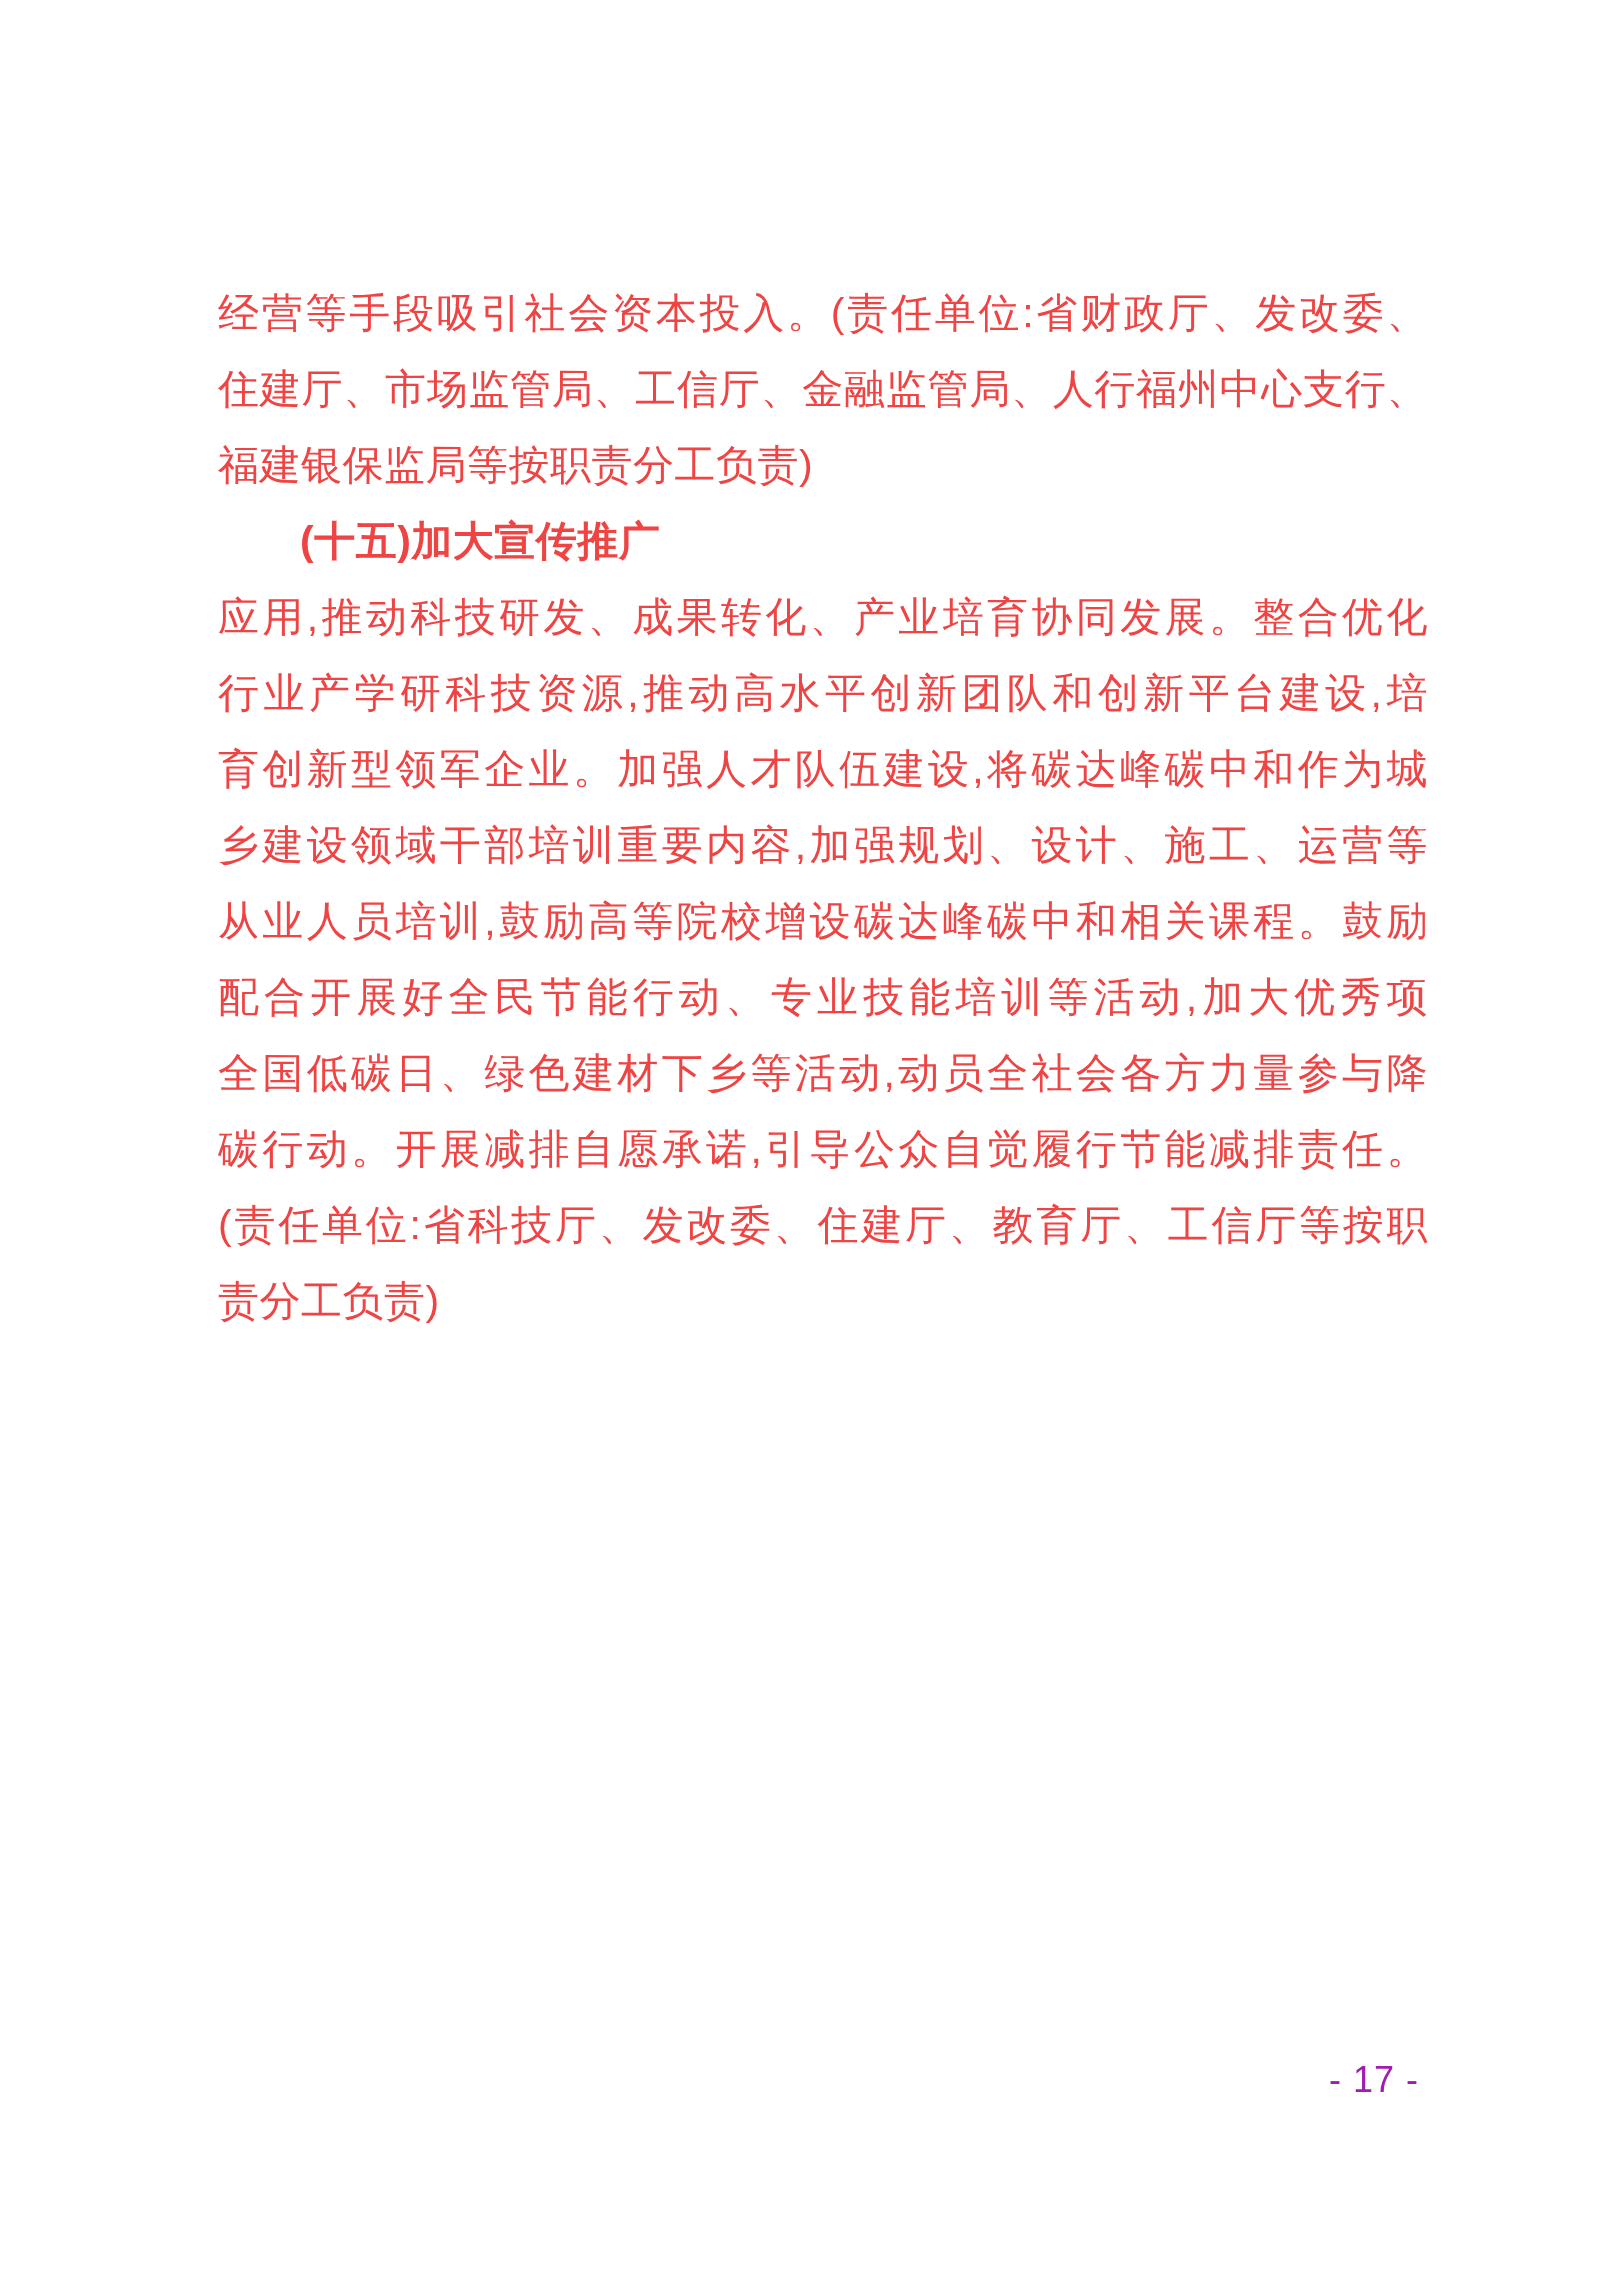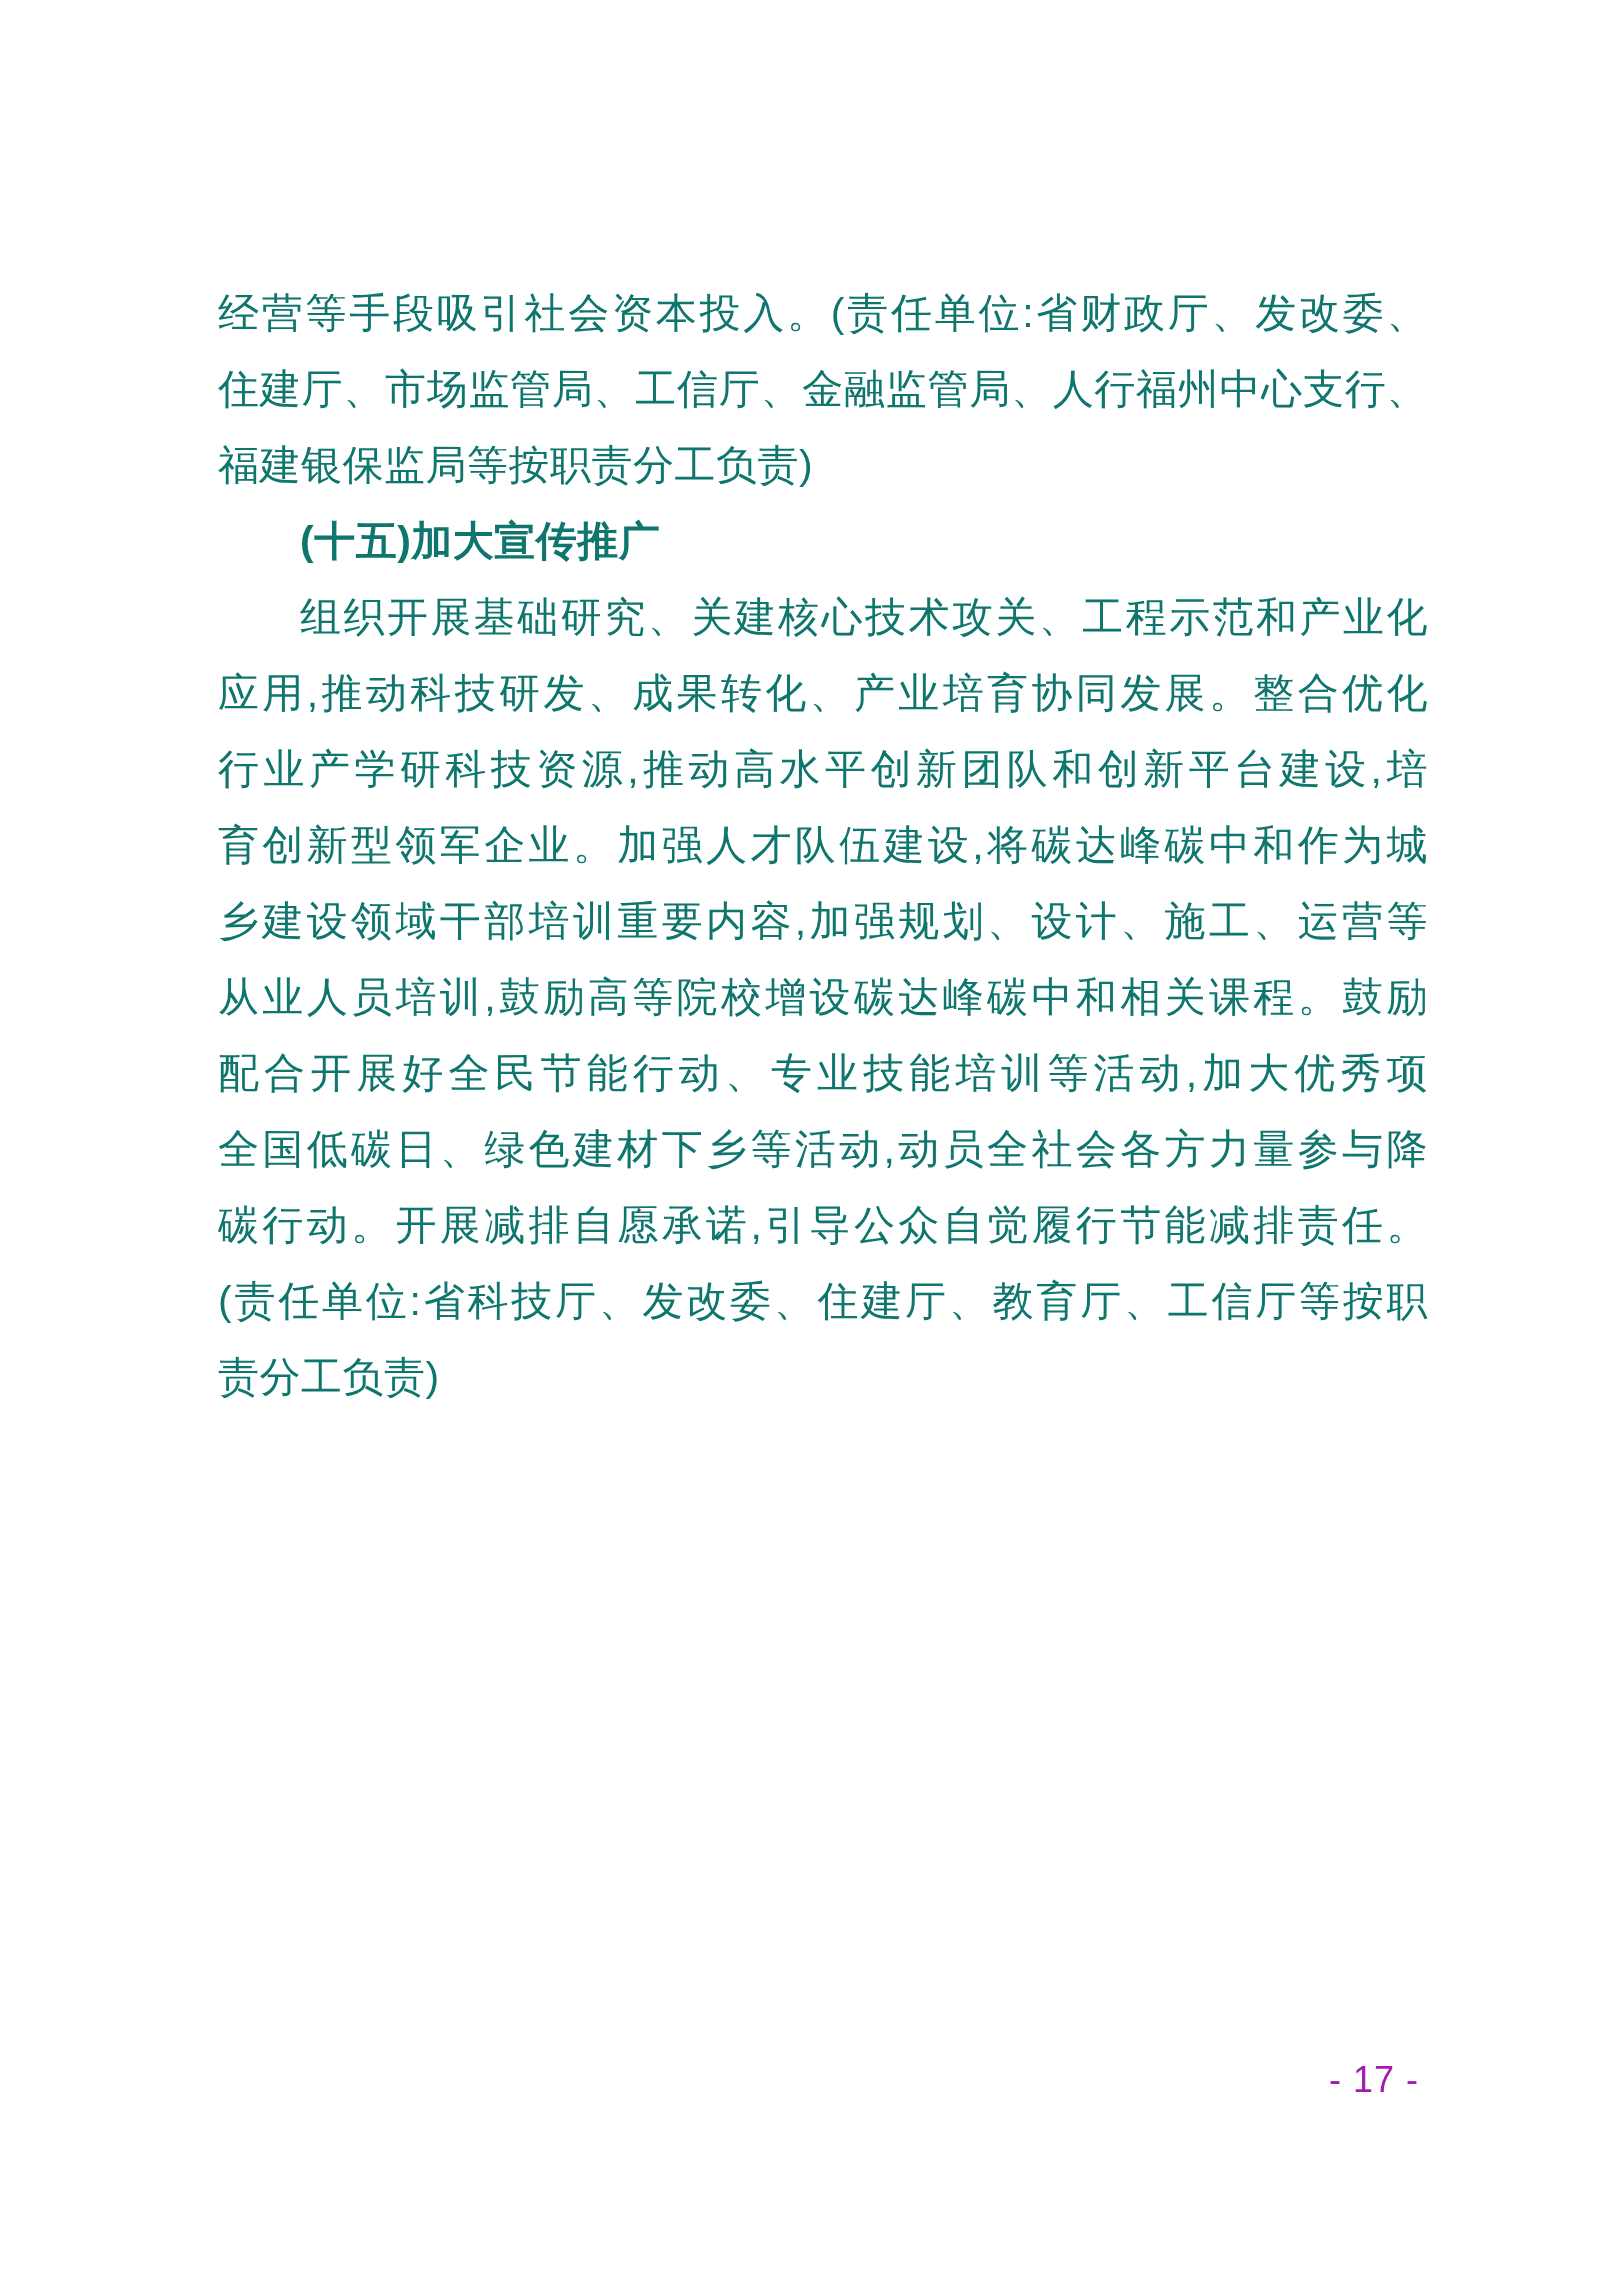--- a/index.html
+++ b/index.html
@@ -20,21 +20,21 @@
     position: absolute;
     left: 218px;
     top: 275px;
     width: 1210px;
   }
   .line {
     font-size: 41px;
     height: 76px;
     line-height: 76px;
     font-weight: 500;
-    color: #0f766e;
+    color: #ef4444;
     text-align: justify;
     text-align-last: left;
     letter-spacing: 0.5px;
   }
   .line.fill {
     text-align-last: justify;
   }
   .line.indent {
     text-indent: 2em;
   }
@@ -54,21 +54,20 @@
 </style>
 </head>
 <body>
 
 <div class="page">
   <div class="body-text">
       <div class="line fill">经营等手段吸引社会资本投入。(责任单位:省财政厅、发改委、</div>
       <div class="line fill">住建厅、市场监管局、工信厅、金融监管局、人行福州中心支行、</div>
       <div class="line">福建银保监局等按职责分工负责)</div>
       <div class="line heading indent">(十五)加大宣传推广</div>
-      <div class="line indent fill">组织开展基础研究、关建核心技术攻关、工程示范和产业化</div>
       <div class="line fill">应用,推动科技研发、成果转化、产业培育协同发展。整合优化</div>
       <div class="line fill">行业产学研科技资源,推动高水平创新团队和创新平台建设,培</div>
       <div class="line fill">育创新型领军企业。加强人才队伍建设,将碳达峰碳中和作为城</div>
       <div class="line fill">乡建设领域干部培训重要内容,加强规划、设计、施工、运营等</div>
       <div class="line fill">从业人员培训,鼓励高等院校增设碳达峰碳中和相关课程。鼓励</div>
       <div class="line fill">配合开展好全民节能行动、专业技能培训等活动,加大优秀项</div>
       <div class="line fill">全国低碳日、绿色建材下乡等活动,动员全社会各方力量参与降</div>
       <div class="line fill">碳行动。开展减排自愿承诺,引导公众自觉履行节能减排责任。</div>
       <div class="line fill">(责任单位:省科技厅、发改委、住建厅、教育厅、工信厅等按职</div>
       <div class="line">责分工负责)</div>

